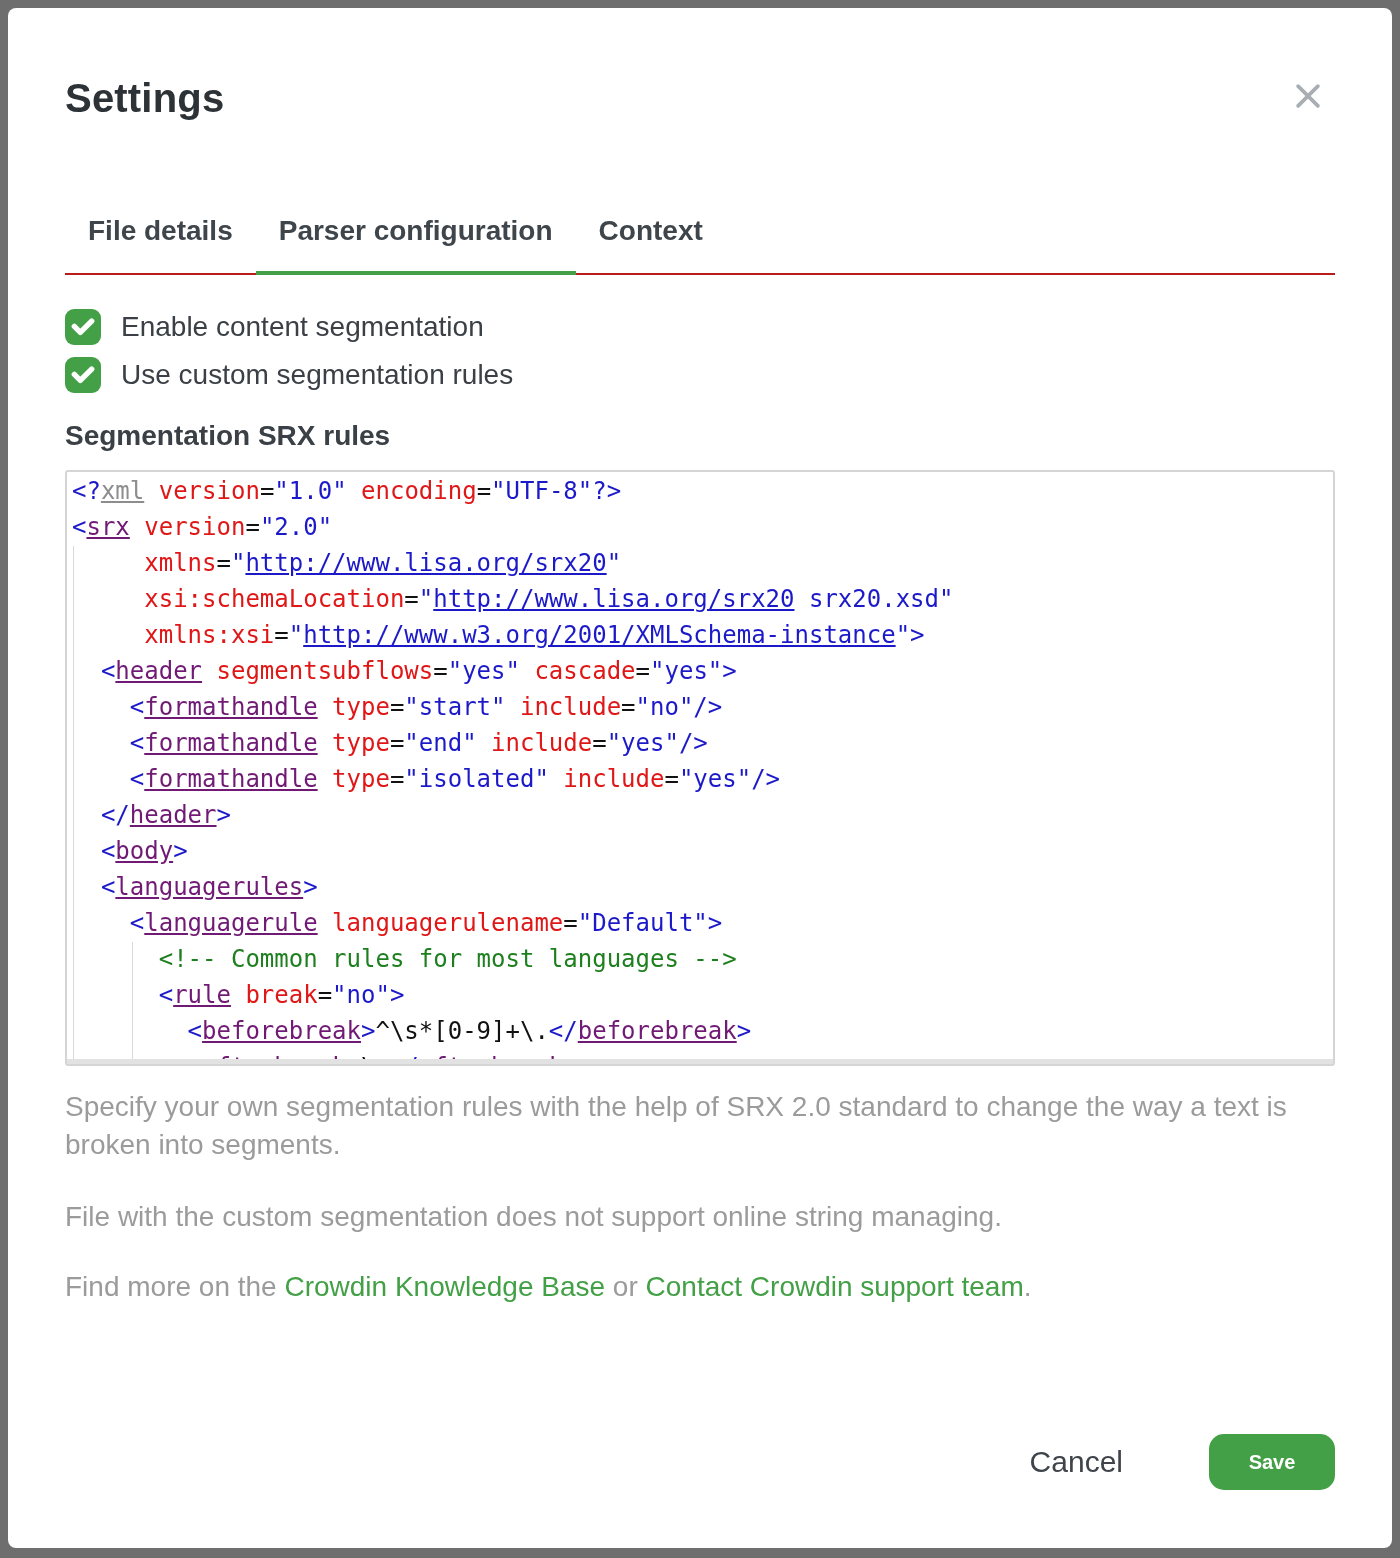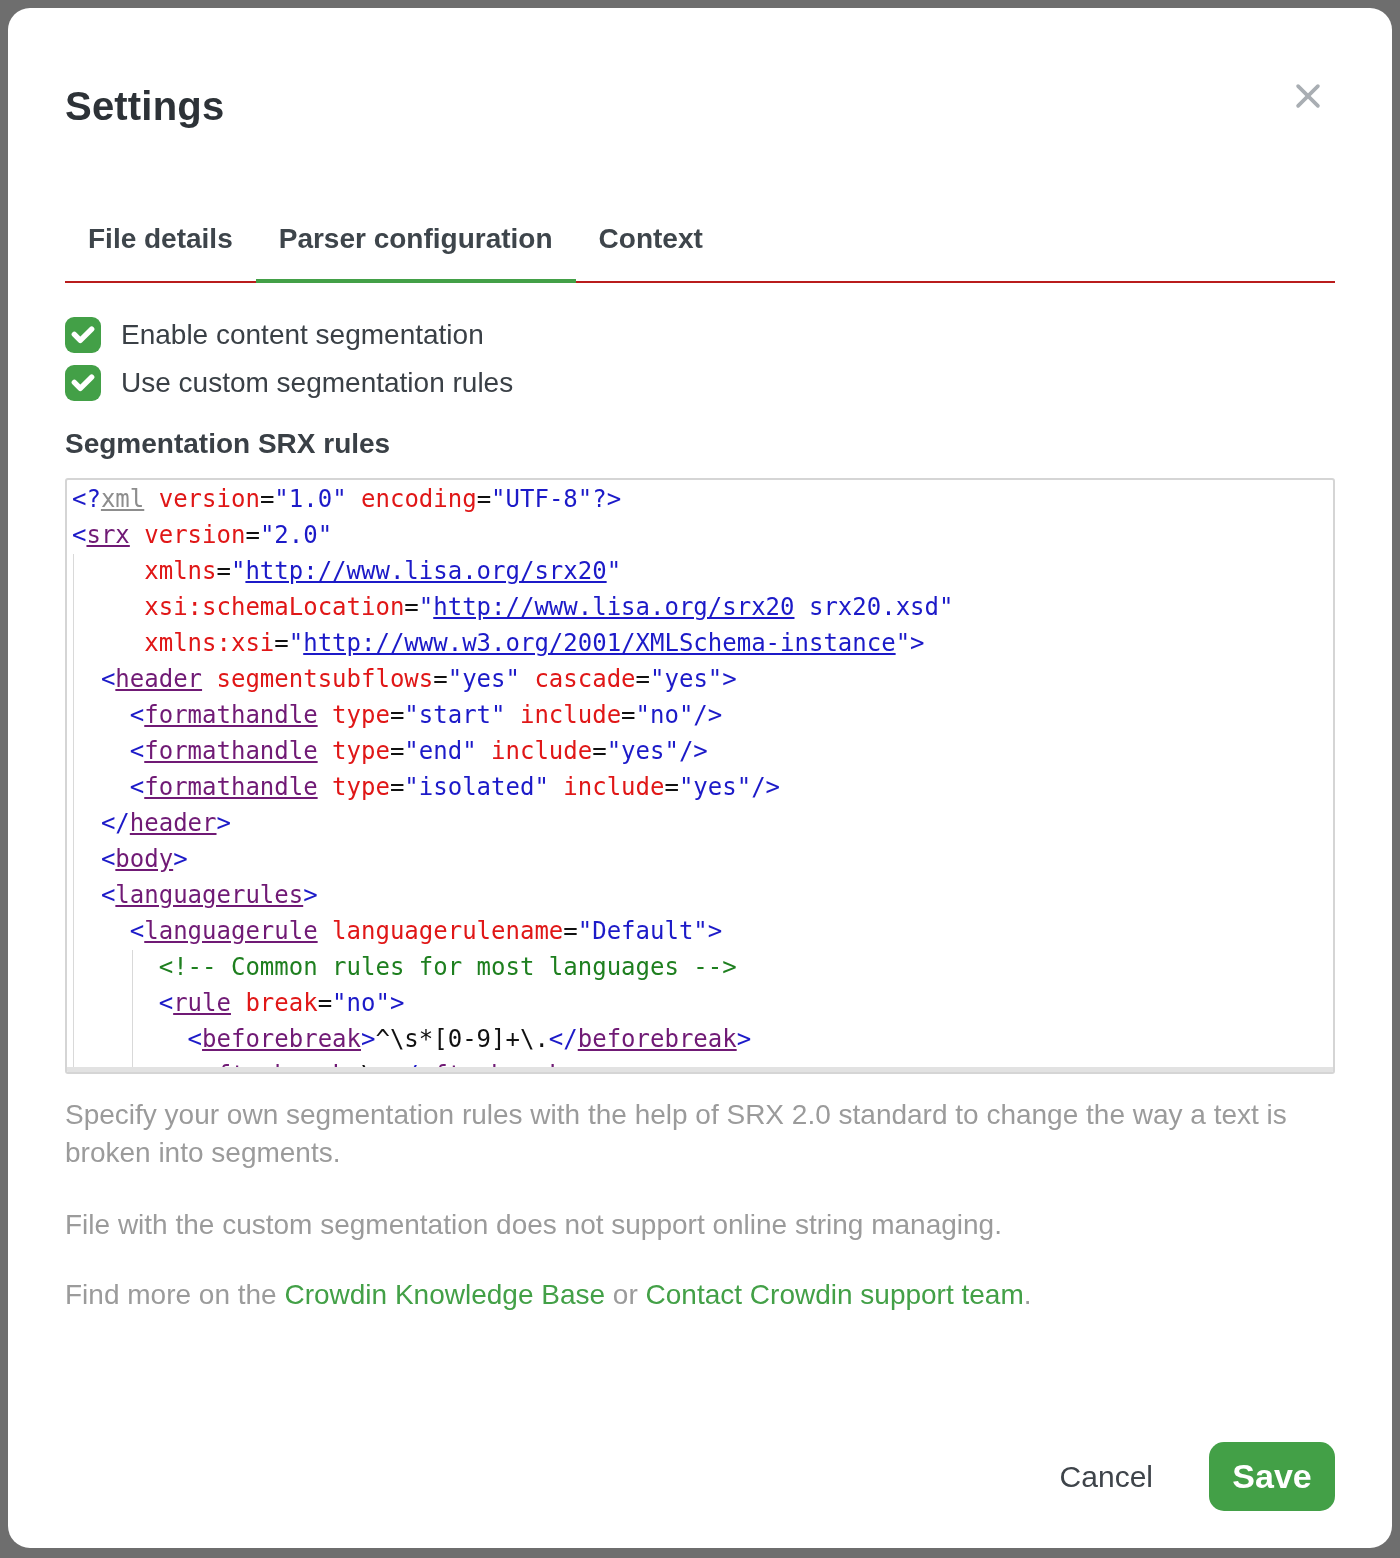--- a/index.html
+++ b/index.html
@@ -4,22 +4,22 @@
 <style>
   html,body{margin:0;padding:0;}
   body{
     width:1400px;height:1558px;
     background:var(--backdrop,#6e6e6e);
     font-family:"Liberation Sans",sans-serif;
     overflow:hidden;position:relative;
   }
   .modal{
     position:absolute;left:8px;top:8px;right:8px;bottom:10px;
-    background:#ffffff;border-radius:22px;
-    padding:16px 57px;box-sizing:border-box;overflow:hidden;
+    background:#ffffff;border-radius:8px;
+    padding:8px 57px;box-sizing:border-box;overflow:hidden;
   }
   .modal-title{
     margin:58px 0 0;font-size:40px;line-height:48px;
     font-weight:600;color:#2d3237;letter-spacing:.2px;
   }
   .close-btn{
     position:absolute;top:68px;right:64px;width:40px;height:40px;
     background:none;border:none;cursor:pointer;padding:0;
     display:flex;align-items:center;justify-content:center;
   }
@@ -68,32 +68,32 @@
   .guide-a{left:6px;top:74px;bottom:0;}
   .guide-b{left:65px;top:470px;bottom:0;}
   .code-scrollbar{position:absolute;left:0;right:0;bottom:0;height:5px;background:#e2e2e2;}
   .help{font-size:28px;line-height:38px;color:#9b9b9b;}
   .help.p1{margin-top:22px;}
   .help.p2{margin-top:34px;}
   .help.p3{margin-top:32px;}
   .help a{color:var(--accent_green,#43a047);text-decoration:none;cursor:pointer;}
   .footer{
     display:flex;justify-content:flex-end;align-items:center;
-    gap:56px;margin-top:128px;
+    gap:86px;margin-top:128px;
   }
   .cancel-btn{
     background:none;border:none;cursor:pointer;padding:0;
     font-family:"Liberation Sans",sans-serif;
     font-size:30px;font-weight:500;color:#3e444a;
   }
   .save-btn{
-    width:126px;height:69px;border:none;border-radius:15px;cursor:pointer;
+    width:126px;height:56px;border:none;border-radius:15px;cursor:pointer;
     background:var(--accent_green,#43a047);color:#ffffff;
     font-family:"Liberation Sans",sans-serif;
-    font-size:34px;font-weight:600;
+    font-size:20px;font-weight:600;
   }
 </style>
 </head>
 <body>
 
 <div class="modal">
 
   <h1 class="modal-title">Settings</h1>
 
   <button class="close-btn">

